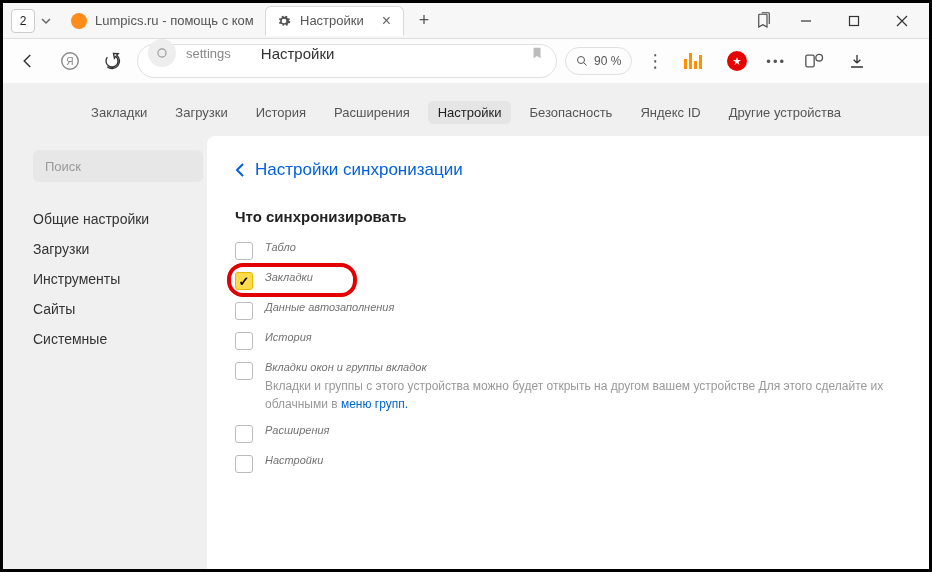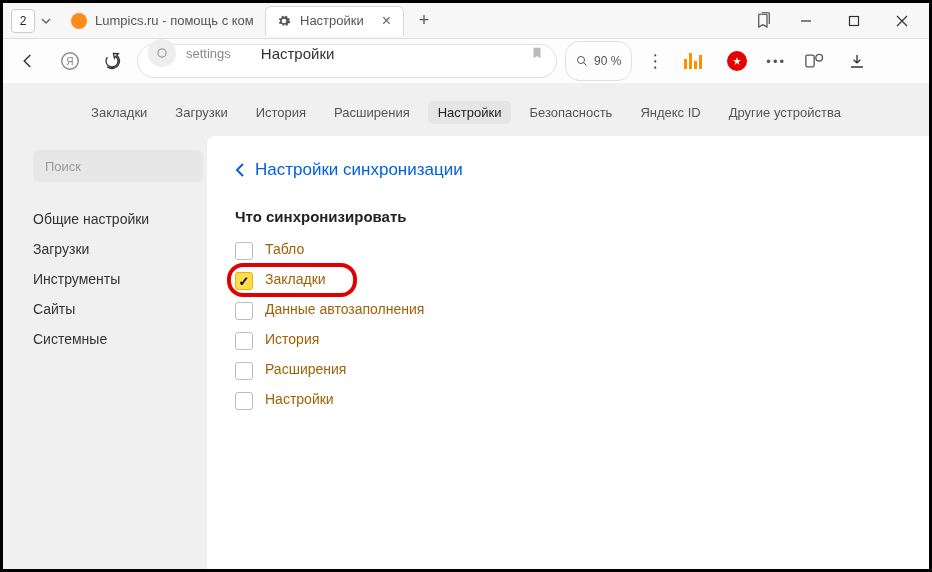--- a/index.html
+++ b/index.html
@@ -95,21 +95,21 @@
     gap:10px;
   }
   .addr-circle { width:28px;height:28px;border-radius:50%;background:#eee;display:flex;align-items:center;justify-content:center;color:#999;}
   .addr-host { color:#888; font-size:13px;}
   .addr-title { color:#333; font-size:15px; margin-left:20px;}
   .addr-group .spacer{flex:1;}
   .addr-bookmark{ color:#aaa; padding:0 8px;}
   .zoom-pill {
     display:flex;align-items:center;gap:6px;
     border:1px solid #e0e0e0; border-radius:14px;
-    height:40px; padding:0 10px; font-size:12px; color:#555;
+    height:28px; padding:0 10px; font-size:12px; color:#555;
   }
   .menu-dots { font-size:18px; color:#555; padding:0 6px;}
   .ext-eq { width:22px; height:16px; display:flex; gap:2px; align-items:flex-end;}
   .ext-eq span{ display:block; width:3px; background:#ff9100;}
   .ext-eq span:nth-child(1){height:10px;} .ext-eq span:nth-child(2){height:16px;}
   .ext-eq span:nth-child(3){height:8px;} .ext-eq span:nth-child(4){height:14px;}
   .ext-stop { width:20px;height:20px;border-radius:50%;background:#e60000;display:flex;align-items:center;justify-content:center;}
   .ext-stop svg{fill:#fff;}
   .more-h { letter-spacing:2px; color:#555; padding:0 4px;}
 
@@ -170,21 +170,21 @@
 
   .checklist { display:flex; flex-direction:column; gap:11px; }
   .check-row { display:flex; align-items:flex-start; gap:12px; position:relative;}
   .cbox {
     width:18px;height:18px;border:1px solid #bcbcbc;border-radius:3px;
     background:#fff; flex-shrink:0; display:flex;align-items:center;justify-content:center;
     margin-top:1px;
   }
   .cbox.checked { background:#ffdb4d; border-color:#e6b800;}
   .cbox.checked:after{ content:"✓"; font-size:13px; color:#000; font-weight:bold;}
-  .check-label { font-size:14px; color:#a16207;}
+  .check-label { font-size:11px; color:#737373;font-style:italic;}
   .check-sub { font-size:12px; color:#999; margin-top:4px; line-height:1.5;}
   .check-sub a{ color:#0066cc; text-decoration:none;}
 
   .highlight-ring {
     position:absolute;
     width:130px; height:34px;
     border:4px solid #e20000;
     border-radius:16px;
     left:-8px; top:-8px;
     pointer-events:none;
@@ -371,20 +371,27 @@
           </div>
           <div class="check-row">
             <div class="cbox"></div>
             <div>
               <div class="check-label">История</div>
             </div>
           </div>
           <div class="check-row">
             <div class="cbox"></div>
             <div>
+              <div class="check-label">Вкладки окон и группы вкладок</div>
+              <div class="check-sub">Вкладки и группы с этого устройства можно будет открыть на другом вашем устройстве Для этого сделайте их облачными в <a>меню групп.</a></div>
+            </div>
+          </div>
+          <div class="check-row">
+            <div class="cbox"></div>
+            <div>
               <div class="check-label">Расширения</div>
             </div>
           </div>
           <div class="check-row">
             <div class="cbox"></div>
             <div>
               <div class="check-label">Настройки</div>
             </div>
           </div>
         </div>

